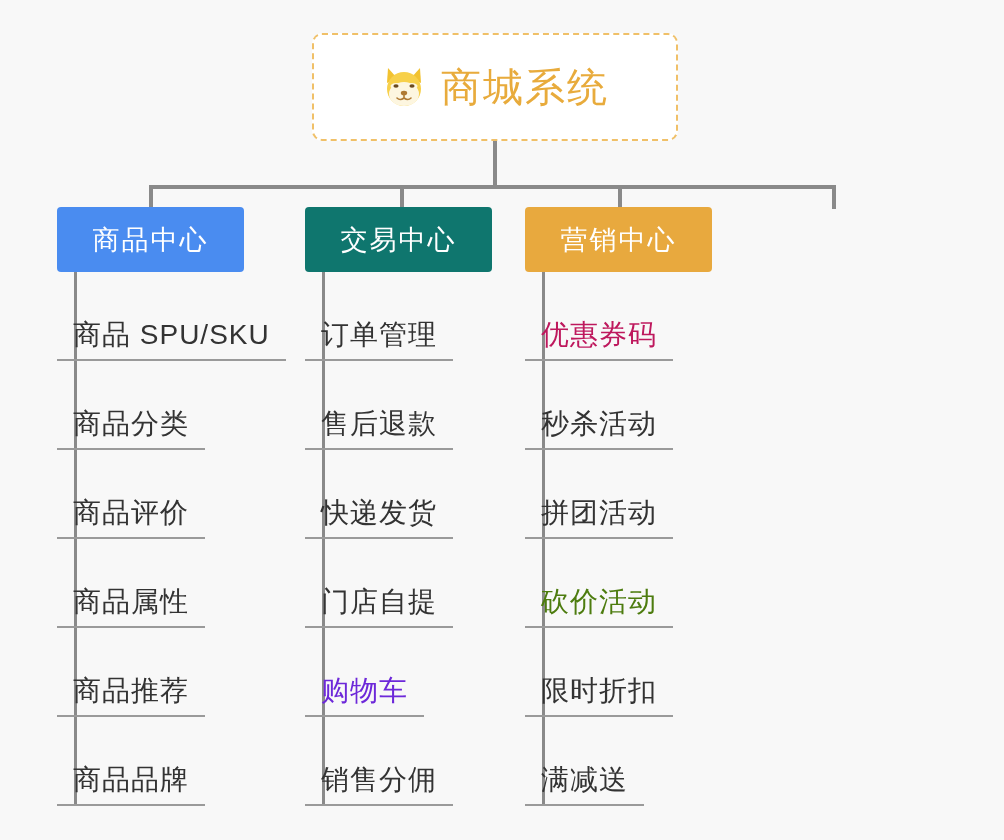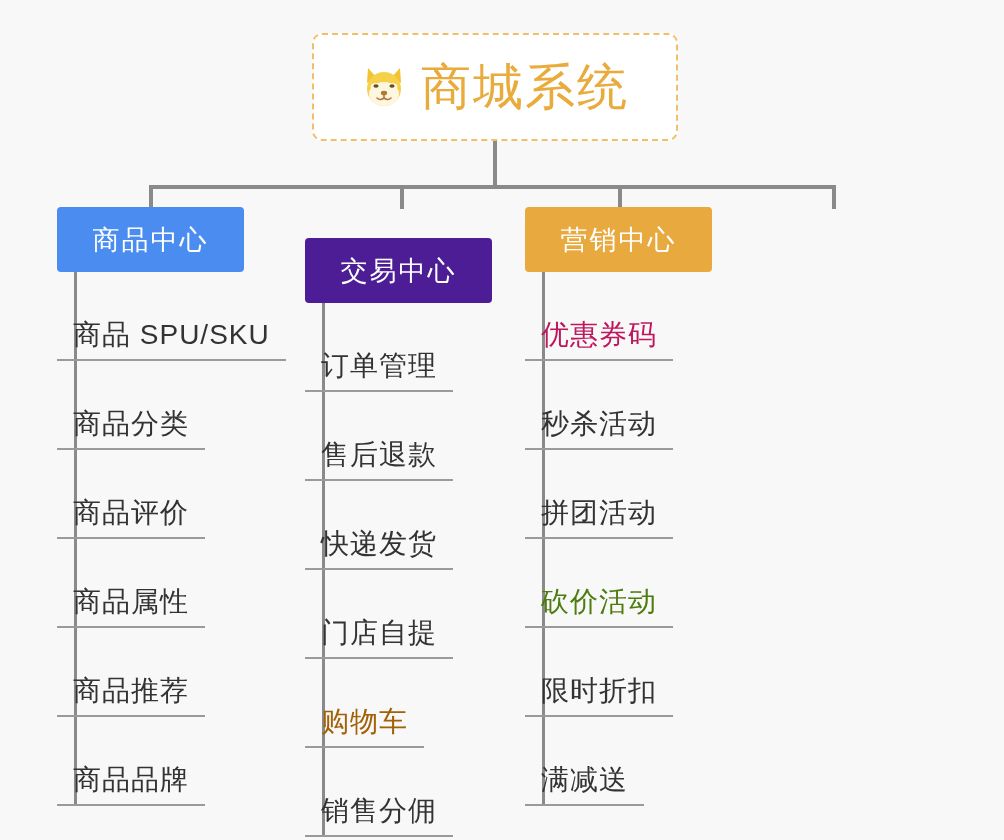--- a/index.html
+++ b/index.html
@@ -39,21 +39,21 @@
   }
   .root-emoji {
     font-size: 40px;
     line-height: 1;
     display: block;
     width: 46px;
     height: 46px;
   }
   .root-emoji svg { display: block; }
   .root-title {
-    font-size: 50px;
+    font-size: 40px;
     color: #e8ab3c;
     letter-spacing: 2px;
     line-height: 1;
     white-space: nowrap;
   }
 
   
   .conn {
     position: absolute;
     background: #8a8a8a;
@@ -163,39 +163,39 @@
       <div class="leaf">
           <span class="leaf-label" style="color: rgb(51, 51, 51); border-bottom-color: rgb(154, 154, 154);">商品推荐</span>
         </div>
       <div class="leaf">
           <span class="leaf-label" style="color: rgb(51, 51, 51); border-bottom-color: rgb(154, 154, 154);">商品品牌</span>
         </div>
     </div>
   </div>
 
   <div class="column" style="left:305px; width:187px;">
-    <div class="col-head" style="background: #4c1d95; margin-top: 31px;">
+    <div class="col-head" style="background: #0f766e;">
       <span>交易中心</span>
     </div>
     <div class="col-body" style="height:534px;">
       <div class="col-trunk" style="left: 17px; height: 534px; background: rgb(138, 138, 138);"></div>
       <div class="leaf">
           <span class="leaf-label" style="color: rgb(51, 51, 51); border-bottom-color: rgb(154, 154, 154);">订单管理</span>
         </div>
       <div class="leaf">
           <span class="leaf-label" style="color: rgb(51, 51, 51); border-bottom-color: rgb(154, 154, 154);">售后退款</span>
         </div>
       <div class="leaf">
           <span class="leaf-label" style="color: rgb(51, 51, 51); border-bottom-color: rgb(154, 154, 154);">快递发货</span>
         </div>
       <div class="leaf">
           <span class="leaf-label" style="color: rgb(51, 51, 51); border-bottom-color: rgb(154, 154, 154);">门店自提</span>
         </div>
       <div class="leaf">
-          <span class="leaf-label" style="color: #a16207; border-bottom-color: rgb(154, 154, 154); margin-top: 36px;">购物车</span>
+          <span class="leaf-label" style="color: #6d28d9; border-bottom-color: rgb(154, 154, 154); margin-top: 36px;">购物车</span>
         </div>
       <div class="leaf">
           <span class="leaf-label" style="color: rgb(51, 51, 51); border-bottom-color: rgb(154, 154, 154);">销售分佣</span>
         </div>
     </div>
   </div>
 
   <div class="column" style="left:525px; width:187px;">
     <div class="col-head" style="background: rgb(232, 169, 62);">
       <span>营销中心</span>

